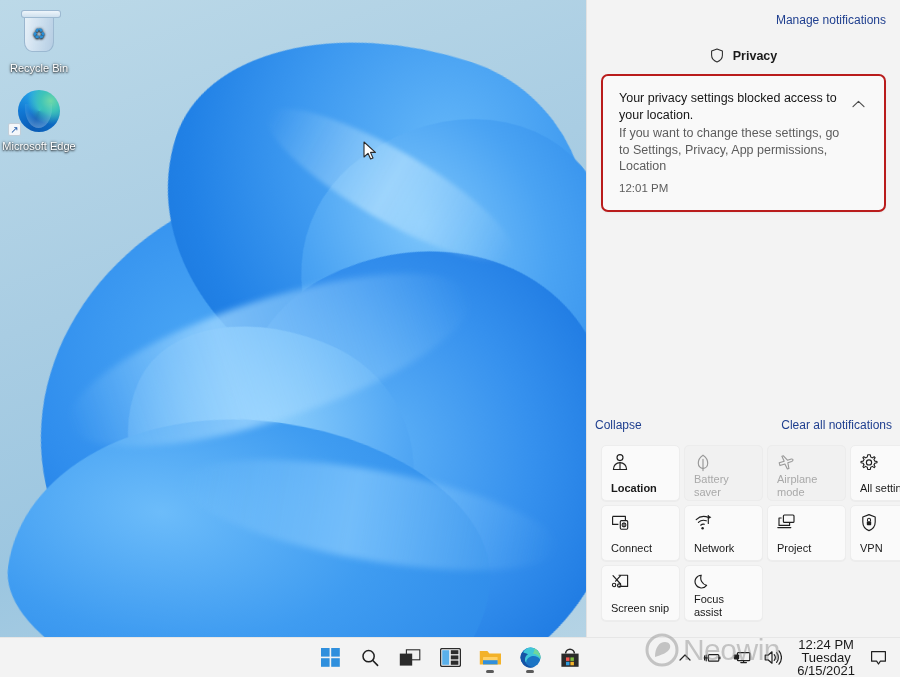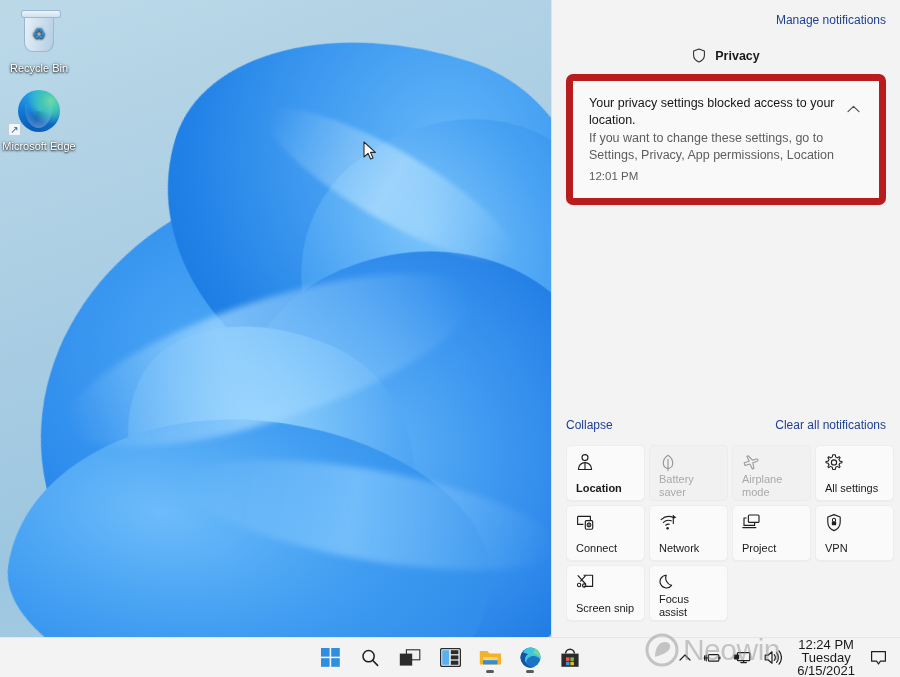--- a/index.html
+++ b/index.html
@@ -124,40 +124,40 @@
     background:#f4f7fa; border:1px solid #c2ced8; border-radius:2px;
     color:#1b57a8; font-size:10px; line-height:11px; text-align:center;
     text-shadow:none;
   }
 
   
   #cursor { position:absolute; left:363px; top:141px; width:14px; height:20px; }
 
   
   #panel {
-    position:absolute; right:0; top:0; width:349px; height:637px;
+    position:absolute; right:0; top:0; width:314px; height:637px;
     background:#f3f3f3;
     border-left:1px solid #e2e2e2;
     overflow:hidden;
     margin-left:42px;
   }
   .panel-top { padding:10px 14px 0 14px; }
   .manage-row { text-align:right; }
   .link {
     color:#1f3f8f; font-size:12px; cursor:pointer; display:inline-block;
   }
 
   .group-head {
     display:flex; align-items:center; justify-content:center;
     gap:9px; margin-top:20px; margin-bottom:11px;
   }
   .group-head .title { font-size:12.5px; font-weight:600; color:#1a1a1a; }
 
   .notif-card {
-    margin:0 14px; background:#f9f9f9; border:7px solid #b91c1c;
+    margin:0 14px; background:#f9f9f9; border:2px solid #b91c1c;
     border-radius:7px; padding:14px 16px 16px 16px;
     display:flex; align-items:flex-start; gap:6px;
     box-shadow:0 1px 2px rgba(0,0,0,.045);
   }
   .notif-body { flex:1; min-width:0; }
   .notif-title {
     font-size:12.5px; color:#151515; line-height:16.5px; font-weight:400;
   }
   .notif-text {
     font-size:12.5px; color:#5d5d5d; line-height:16.5px; margin-top:2px;
@@ -165,21 +165,21 @@
   .notif-time { font-size:11.5px; color:#5d5d5d; margin-top:7px; }
   .chev-btn {
     width:20px; height:20px; flex:none; margin-top:4px; cursor:pointer;
     display:flex; align-items:center; justify-content:center;
   }
 
   
   .qs-wrap { position:absolute; left:0; right:0; bottom:16px; }
   .qs-head {
     display:flex; justify-content:space-between; align-items:center;
-    padding:0 14px; margin-bottom:13px;gap:21px;
+    padding:0 8px; margin-bottom:13px;gap:21px;
   }
   .qs-grid {
     display:grid; grid-template-columns:repeat(4, 79px);
     gap:4px; padding:0 14px;
   }
   .tile {
     height:56px; background:#fafafa; border:1px solid #ededed;
     border-radius:5px; padding:7px 8px 6px 9px;
     display:flex; flex-direction:column; justify-content:space-between;
     cursor:pointer; box-shadow:0 1px 1px rgba(0,0,0,.03);

